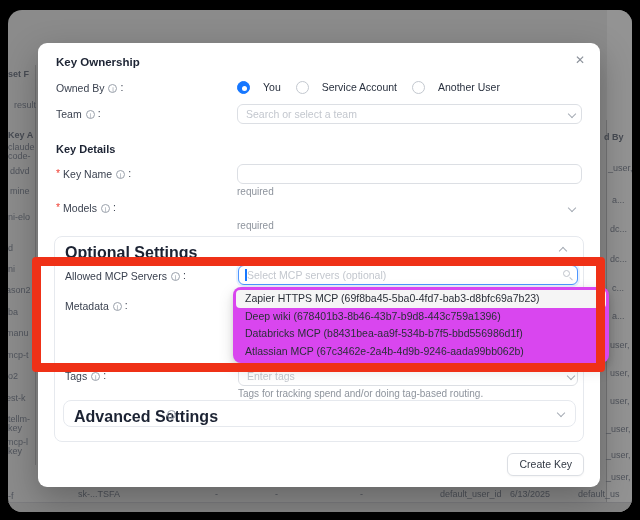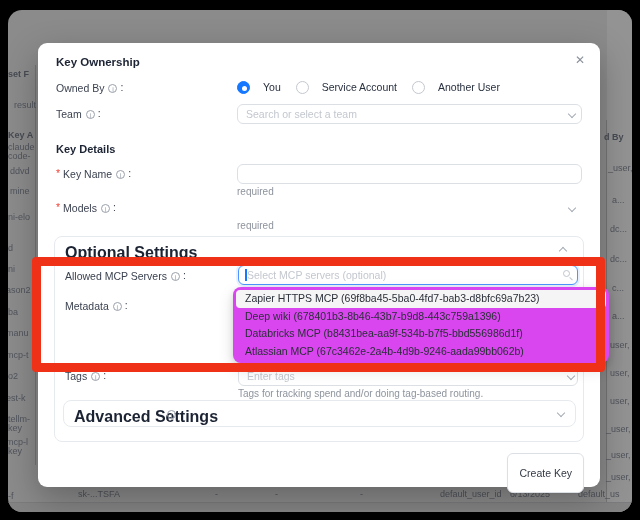--- a/index.html
+++ b/index.html
@@ -96,21 +96,21 @@
     position:absolute;left:195px;top:244px;width:376px;box-sizing:border-box;
     background:#d946ef;border-radius:8px;box-shadow:0 6px 16px rgba(0,0,0,.14),0 3px 6px rgba(0,0,0,.10);
     padding:3px;z-index:20;
   }
   .dd-opt{height:17.5px;line-height:17.5px;padding:0 9px;font-size:10.5px;color:#2a2f38;
     border-radius:4px;white-space:nowrap;overflow:hidden;cursor:pointer;}
   .dd-opt.active{background:#f5f5f5;}
 
   
   .create-btn{
-    position:absolute;right:16px;top:410px;height:40px;padding:0 11px;
+    position:absolute;right:16px;top:410px;height:23px;padding:0 11px;
     background:#fff;border:1px solid #dcdfe4;border-radius:6px;
     font-size:10.5px;color:#333a45;line-height:21px;cursor:pointer;
     box-shadow:0 1px 2px rgba(0,0,0,.04);
     font-family:"Liberation Sans","DejaVu Sans",sans-serif;
   }
 
   
   .highlight-rect{
     position:absolute;left:24px;top:247px;width:573px;height:115px;box-sizing:border-box;
     border:9px solid #ef3117;border-radius:4px;z-index:30;pointer-events:none;

